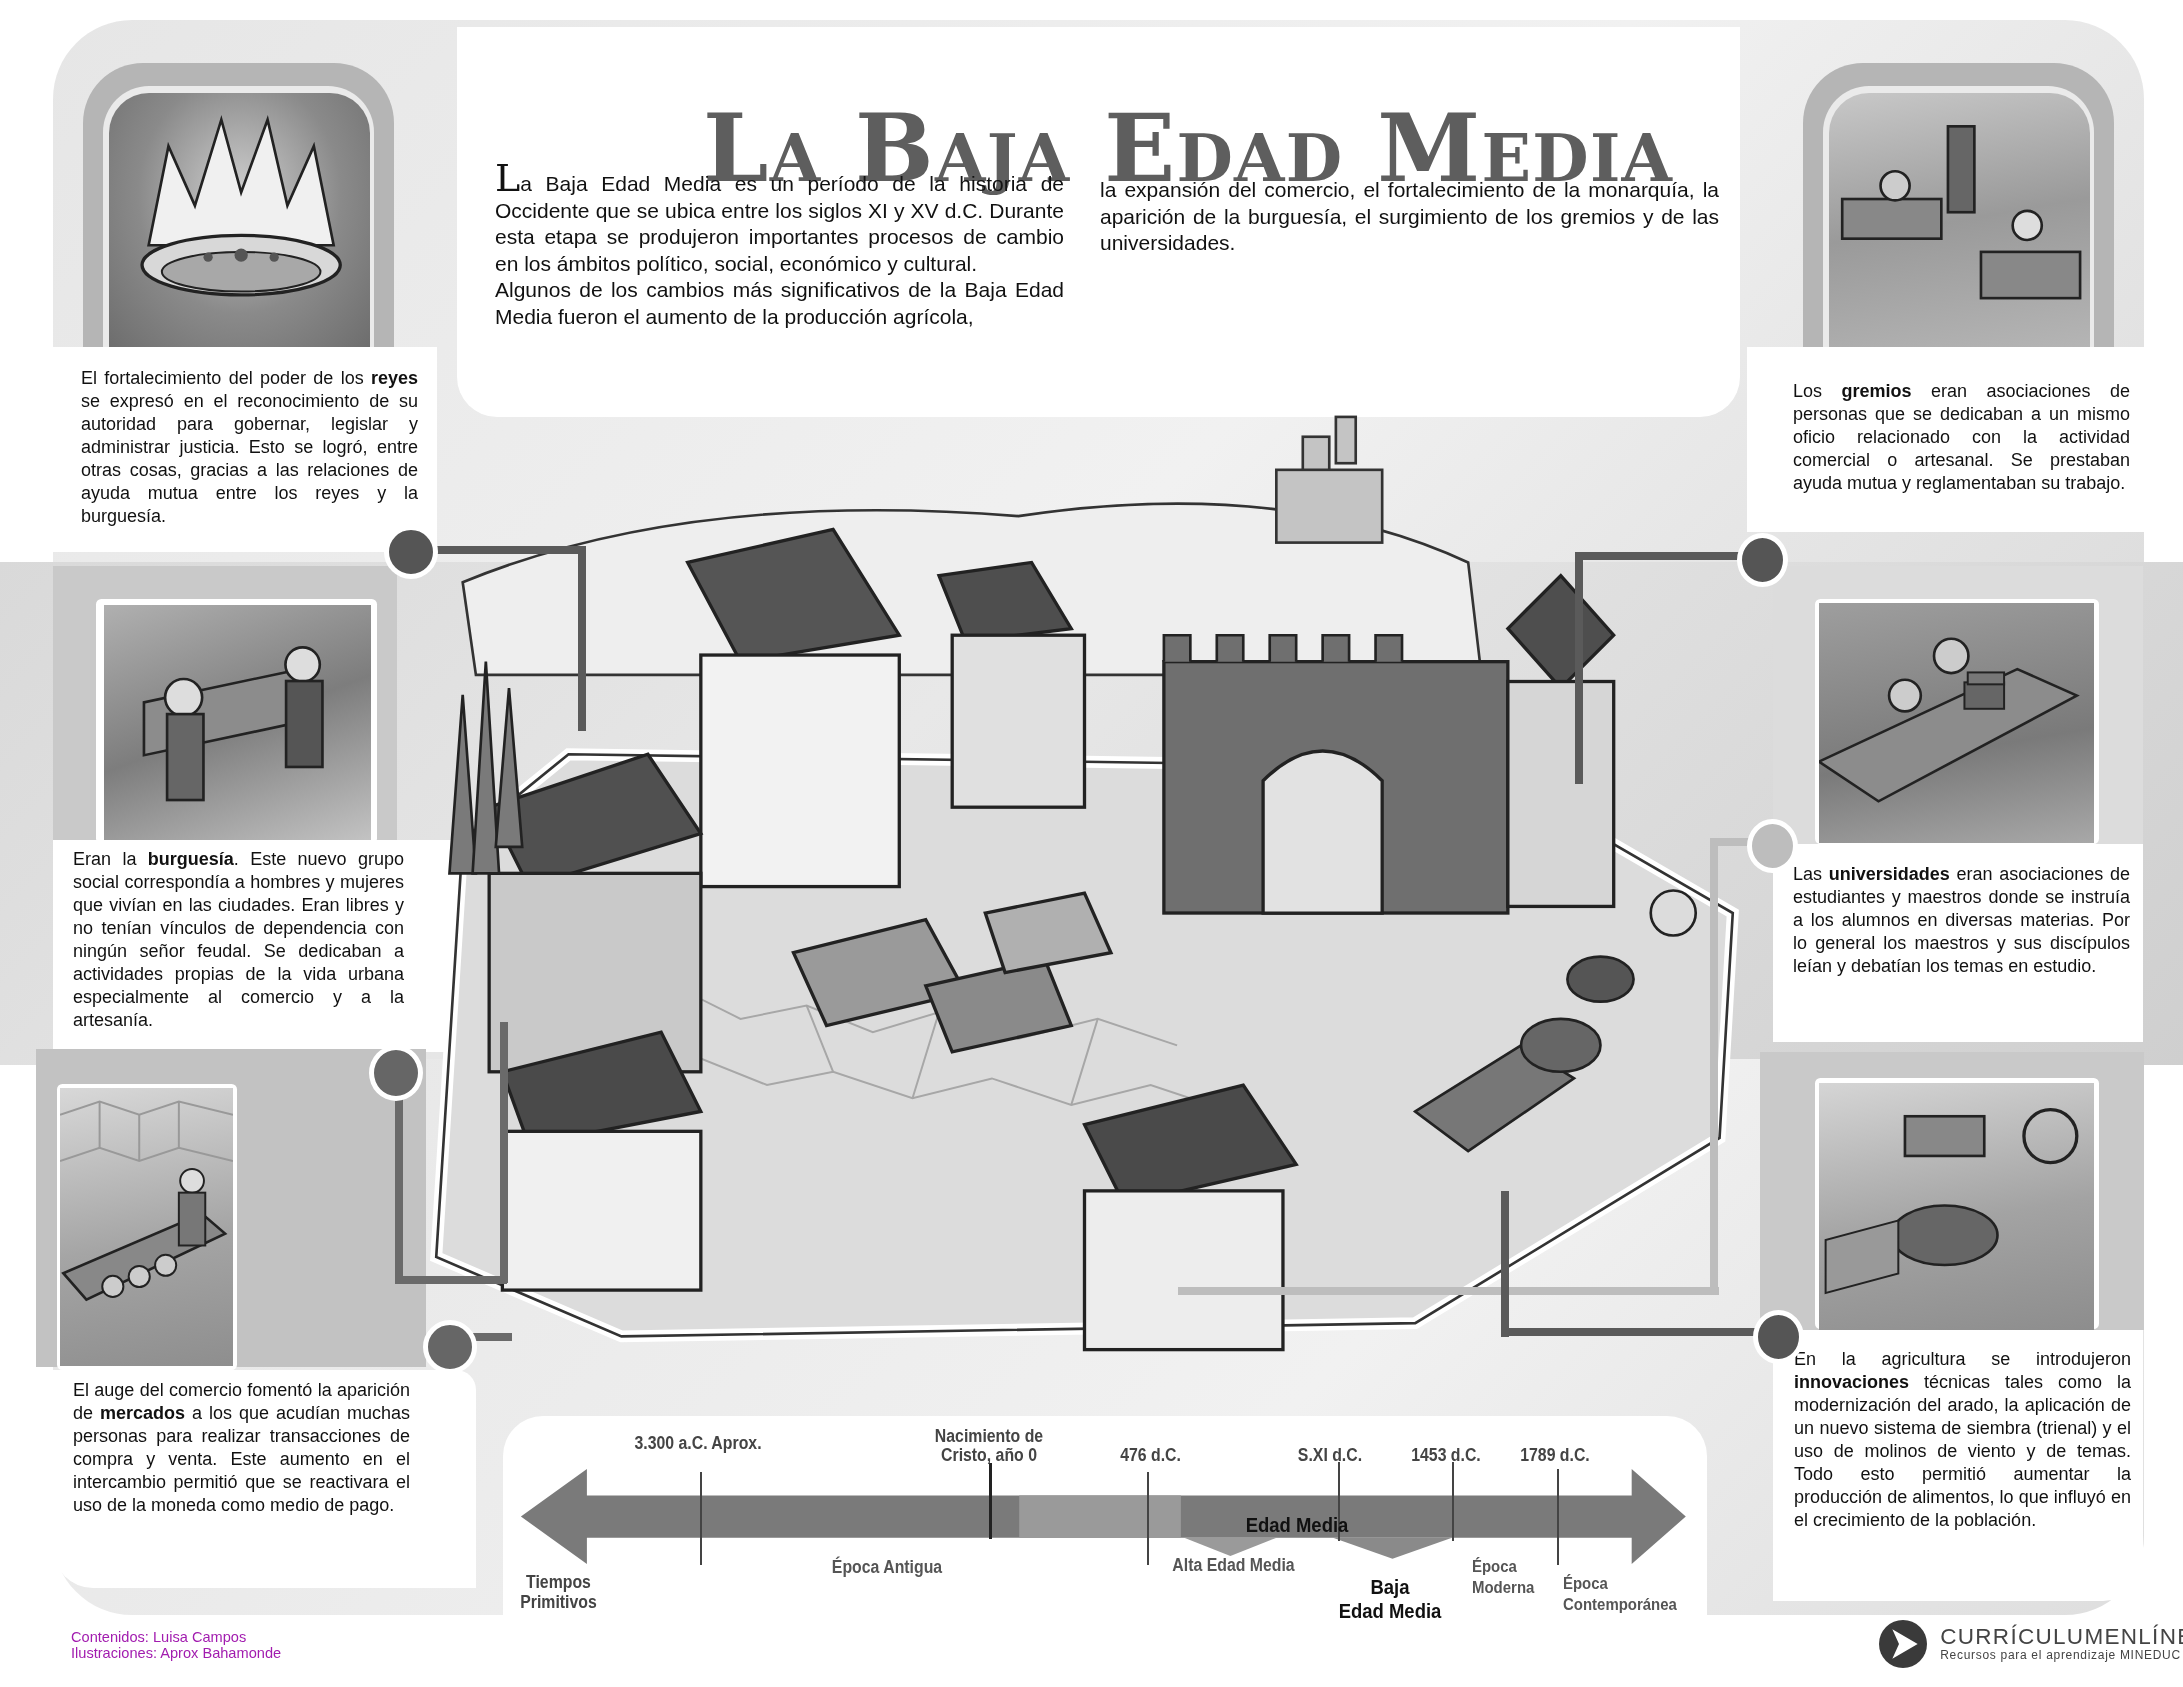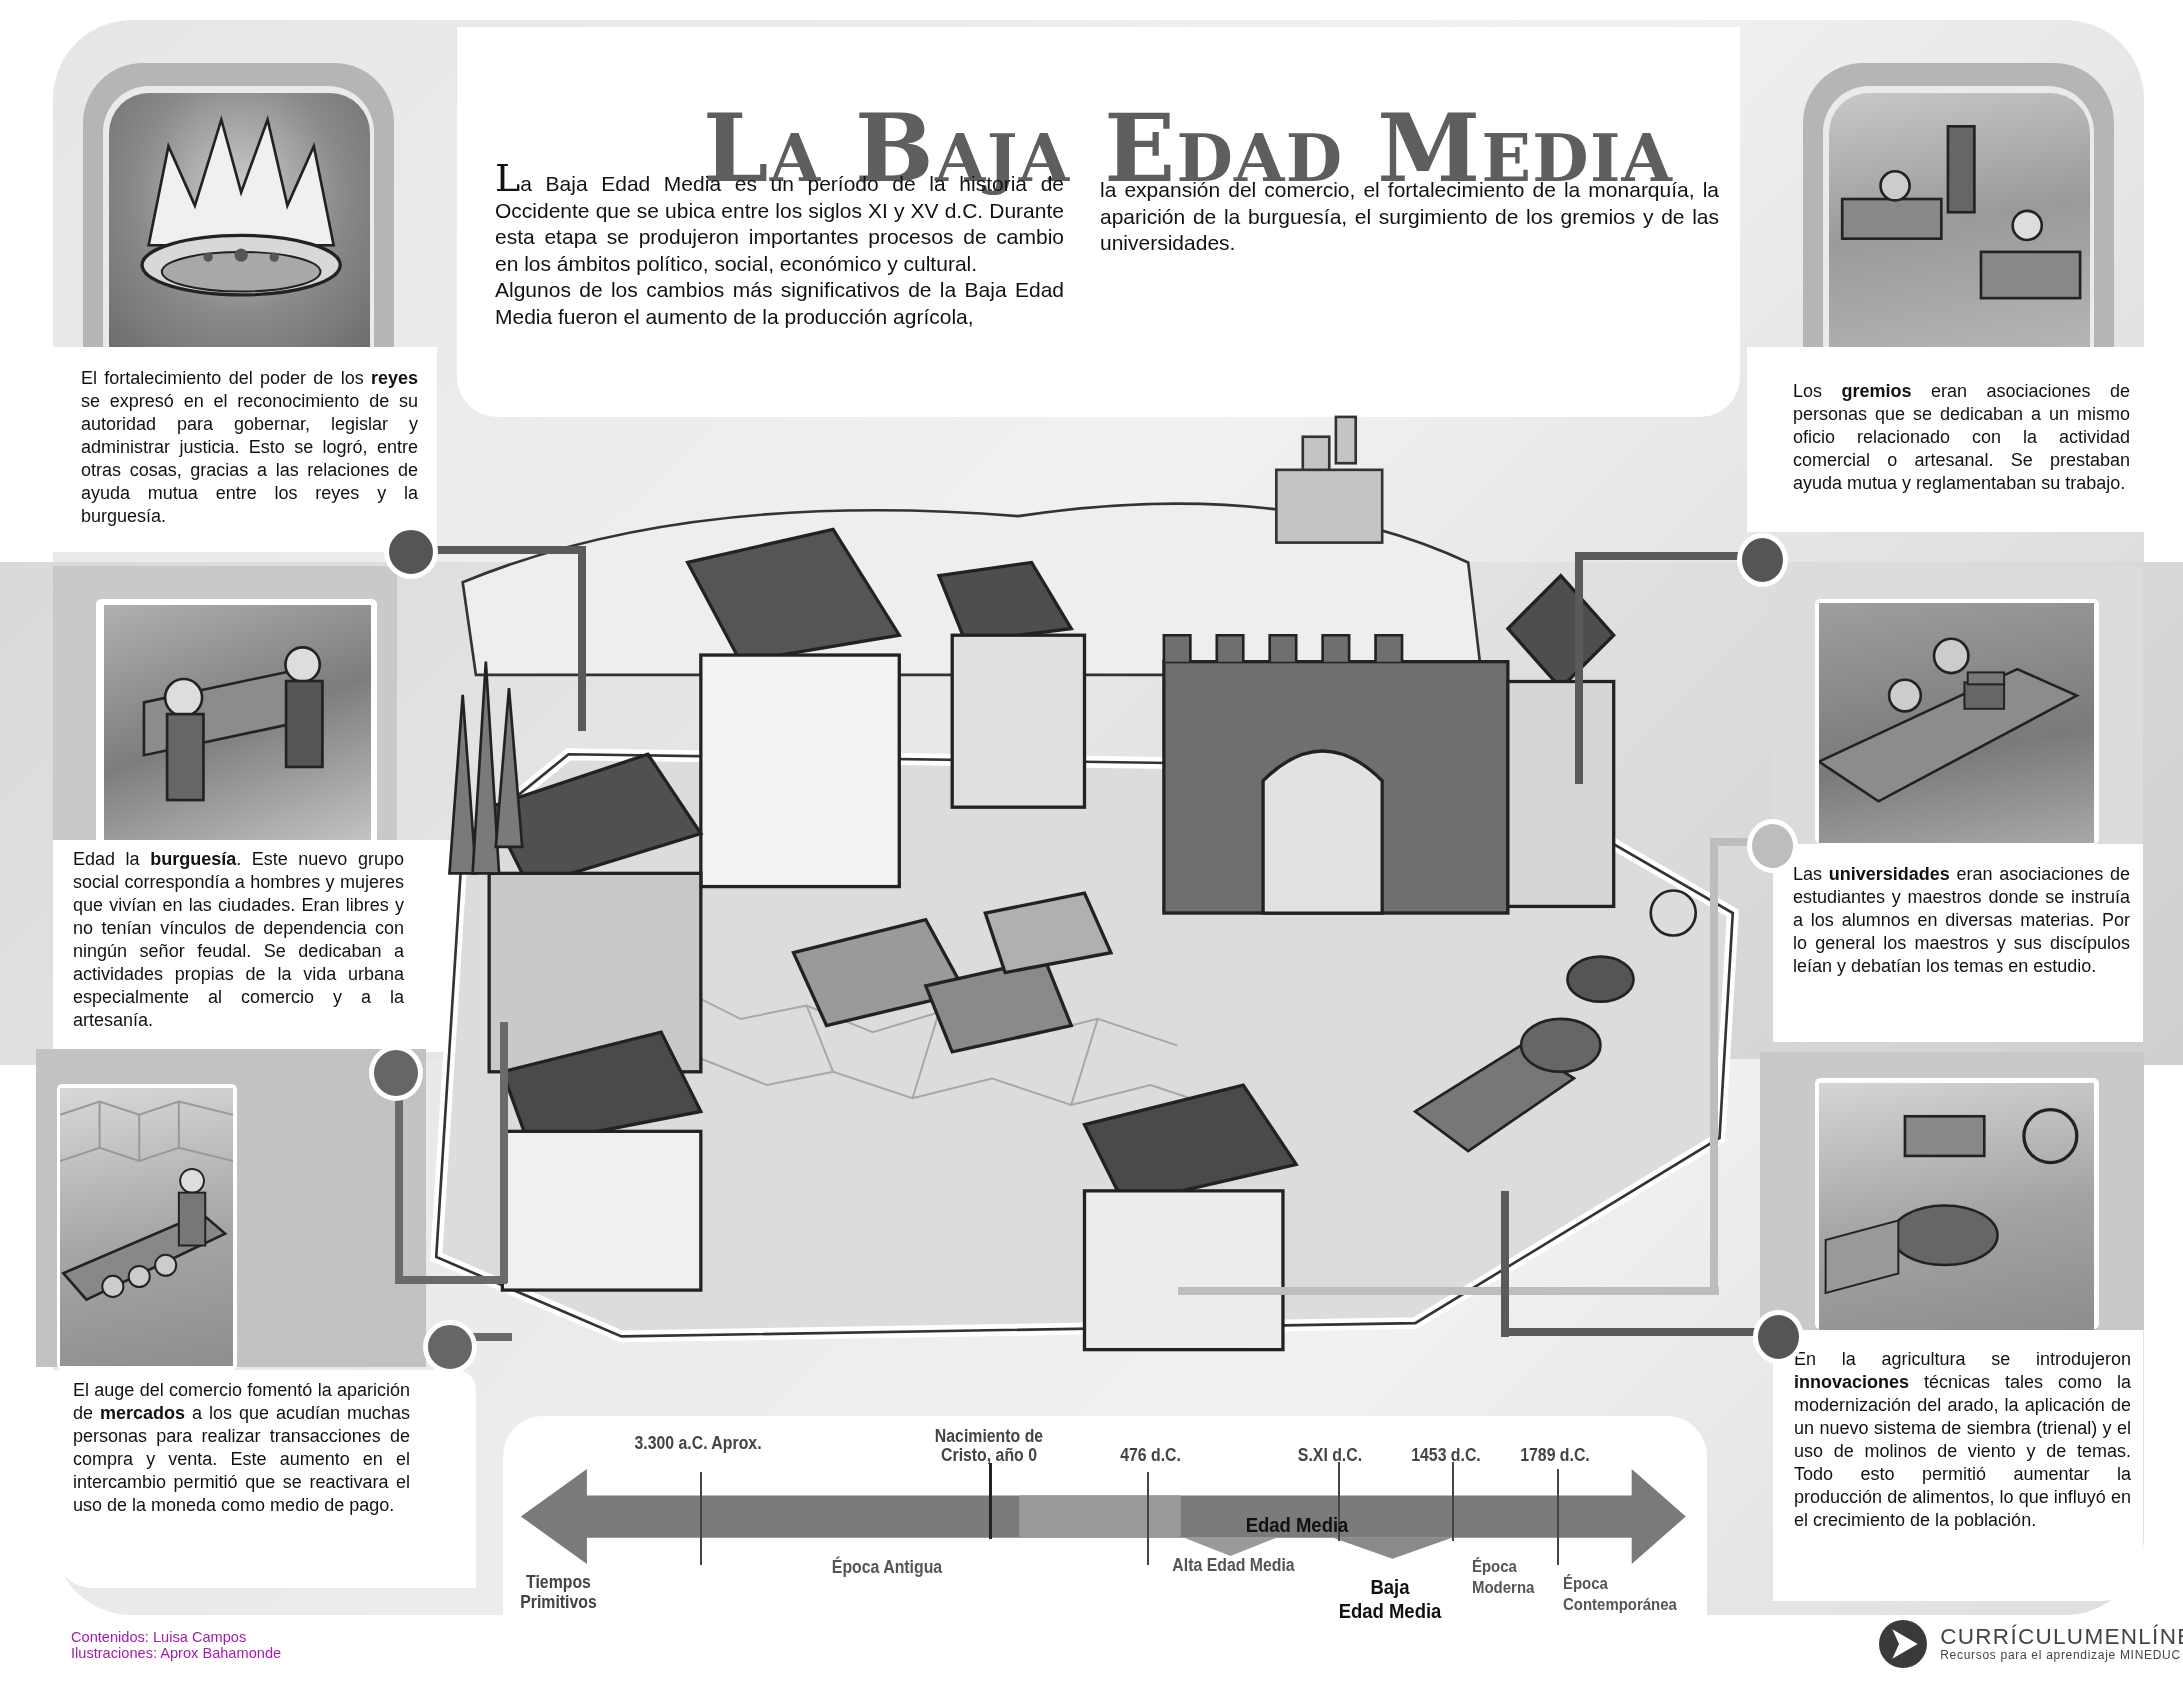--- a/index.html
+++ b/index.html
@@ -97,21 +97,21 @@
   <svg width="267" height="238" viewBox="0 0 403 360">
     <rect x="60" y="160" width="230" height="80" fill="#8c8c8c" stroke="#222" stroke-width="4" transform="skewY(-12)"></rect>
     <circle cx="120" cy="140" r="28" fill="#ddd" stroke="#222" stroke-width="4"></circle>
     <rect x="95" y="165" width="55" height="130" fill="#666" stroke="#222" stroke-width="4"></rect>
     <circle cx="300" cy="90" r="26" fill="#ddd" stroke="#222" stroke-width="4"></circle>
     <rect x="275" y="115" width="55" height="130" fill="#555" stroke="#222" stroke-width="4"></rect>
   </svg>
 </div>
 <div class="card" style="left:53px; top:840px; width:423px; height:212px; border-radius:0 20px 0 0;"></div>
 <div class="note" style="left:73px; top:848px; width:331px;">
-  <span>Edad la </span><b>burguesía</b><span>. Este nuevo grupo social correspondía a hombres y mujeres que vivían en las ciudades. Eran libres y no tenían vínculos de dependencia con ningún señor feudal. Se dedicaban a actividades propias de la vida urbana especialmente al comercio y a la artesanía.</span>
+  <span>Eran la </span><b>burguesía</b><span>. Este nuevo grupo social correspondía a hombres y mujeres que vivían en las ciudades. Eran libres y no tenían vínculos de dependencia con ningún señor feudal. Se dedicaban a actividades propias de la vida urbana especialmente al comercio y a la artesanía.</span>
 </div>
 
 <div class="frame-outer" style="left:36px; top:1049px; width:390px; height:318px; background:#c2c2c2;"></div>
 <div class="frame-inner" style="left:57px; top:1084px; width:180px; height:286px;"></div>
 <div class="illus" style="left:60px; top:1088px; width:173px; height:278px; background:linear-gradient(170deg,#d8d8d8,#a5a5a5 55%,#8e8e8e);">
   <svg width="173" height="278" viewBox="0 0 262 420">
     <g stroke="#999" stroke-width="3" fill="none">
       <path d="M0 40 L60 20 L120 40 L180 20 L262 40"></path>
         <path d="M0 110 L60 90 L120 110 L180 90 L262 110"></path>
       <path d="M60 20 L60 90 M120 40 L120 110 M180 20 L180 90"></path>

